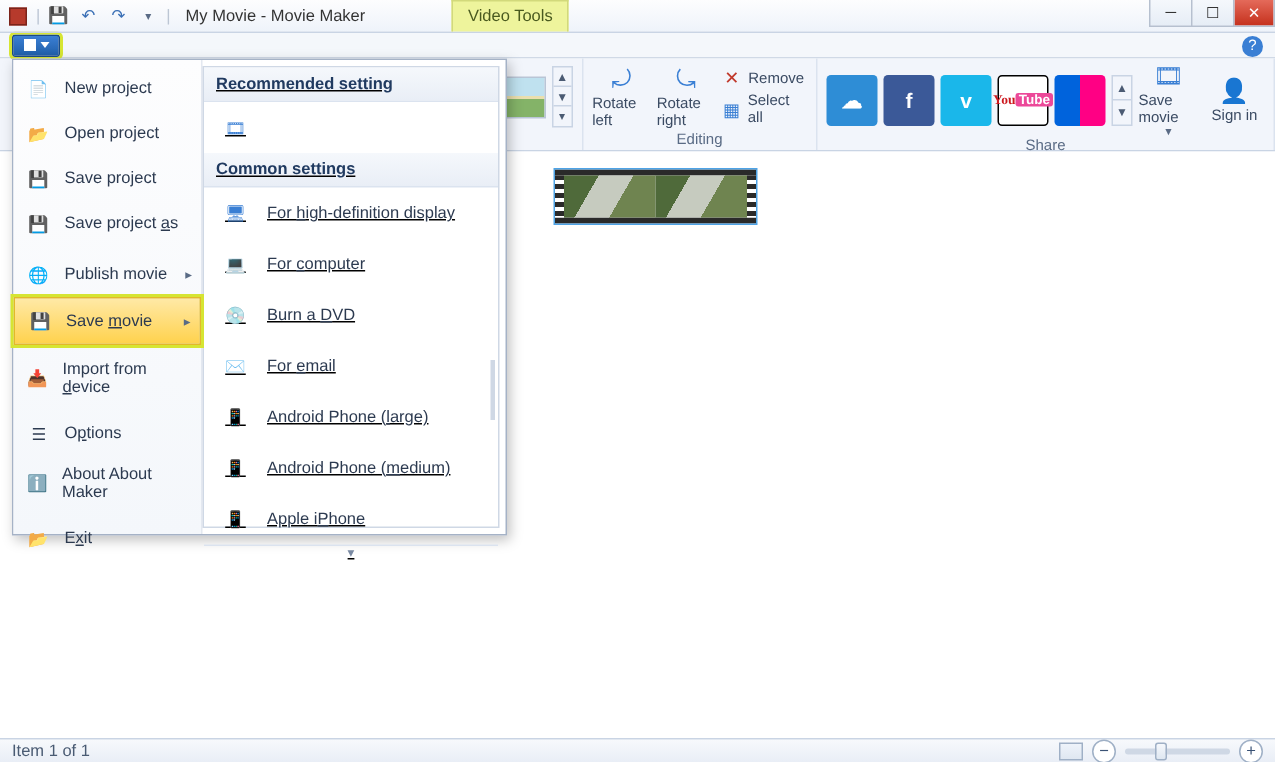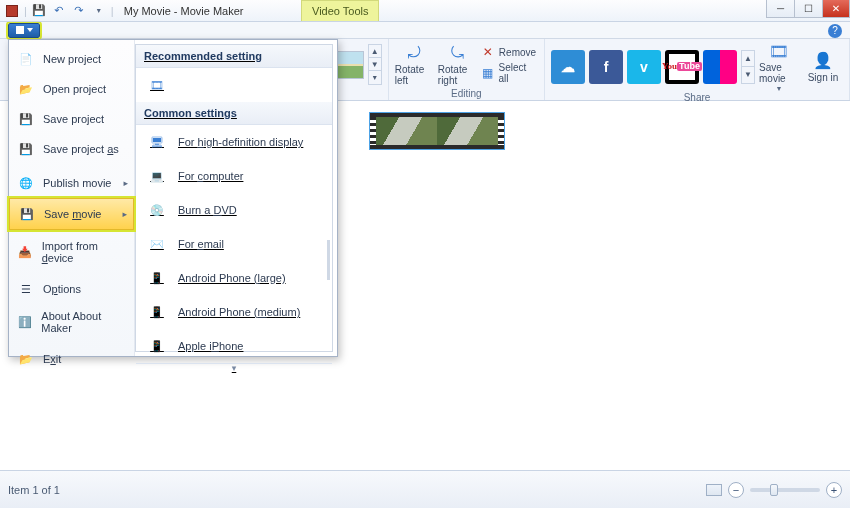--- a/index.html
+++ b/index.html
@@ -36,21 +36,21 @@
 .thumb { width:38px; height:28px; border:1px solid #b9c5d6; background:linear-gradient(#bfe1ef 0 45%, #eadfae 45% 55%, #84b368 55% 100%); }
 .thumb.sel { outline:2px solid #f0c23c; }
 .gallery-arrows { width:14px; display:flex; flex-direction:column; border:1px solid #c9d4e4; }
 .gallery-arrows div { height:13px; display:flex; align-items:center; justify-content:center; font-size:8px; color:#4b5b73; border-bottom:1px solid #c9d4e4; }
 .gallery-arrows div:last-child { border-bottom:none; }
 .vbtn { display:flex; flex-direction:column; align-items:center; font-size:10px; color:#3b4b63; gap:1px; width:40px; }
 .vbtn .ic { width:20px; height:20px; display:flex; align-items:center; justify-content:center; font-size:16px; color:#3a7fd4; }
 .vbtn.small { width:auto; flex-direction:row; gap:4px; align-items:center; }
 .vbtn.small .ic { width:14px; height:14px; font-size:12px; }
 .share-icon { width:34px; height:34px; border-radius:3px; display:flex; align-items:center; justify-content:center; color:#fff; font-weight:bold; font-size:14px; }
-.sd { background:#2e8dd6; } .fb { background:#3b5998; } .vm { background:#1ab7ea; } .yt { background:#fff; color:#cc181e; border:4px solid #000000; font-family:Georgia,serif; } .flk { background:linear-gradient(90deg,#0063dc 50%,#ff0084 50%); }
+.sd { background:#2e8dd6; } .fb { background:#3b5998; } .vm { background:#1ab7ea; } .yt { background:#fff; color:#cc181e; border:1px solid #000000; font-family:Georgia,serif; } .flk { background:linear-gradient(90deg,#0063dc 50%,#ff0084 50%); }
 .share-arrows { width:14px; height:34px; display:flex; flex-direction:column; border:1px solid #c9d4e4; }
 .share-arrows div { flex:1; display:flex; align-items:center; justify-content:center; font-size:8px; color:#4b5b73; }
 .share-arrows div:first-child { border-bottom:1px solid #c9d4e4; }
 
 
 .appmenu { position:absolute; left:8px; top:39px; width:330px; height:318px; background:#fff; border:1px solid #a5b2c6; box-shadow:2px 3px 8px rgba(0,0,0,.25); display:flex; z-index:10; }
 .appmenu-left { width:126px; padding:4px 0; border-right:1px solid #e3e8f0; background:linear-gradient(#fdfdfe,#f4f7fb); display:flex; flex-direction:column; }
 .am-item { display:flex; align-items:center; gap:8px; padding:6px 8px; font-size:11px; color:#2c3a50; position:relative; }
 .am-item.hl { background:linear-gradient(#ffe9a6,#ffd24d); border:1px solid #e3b82a; outline:2px solid #d6e533; outline-offset:0; }
 .am-item .caret { position:absolute; right:6px; font-size:9px; color:#5a6b85; }
@@ -63,21 +63,21 @@
 .amr-foot { height:8px; border-top:1px solid #dbe3ef; display:flex; align-items:center; justify-content:center; color:#7a8aa3; font-size:9px; }
 .amr-scrollhint { position:absolute; right:7px; top:200px; width:3px; height:40px; background:#cfd8e5; }
 
 
 .canvas { position:absolute; left:0; top:101px; right:0; bottom:28px; background:#fff; }
 .clip { position:absolute; left:370px; top:12px; width:134px; height:36px; background:#fff; border-top:4px solid #2a2a2a; border-bottom:4px solid #2a2a2a; outline:1px solid #4ea3e6; display:flex; }
 .clip .sprocket-l, .clip .sprocket-r { width:6px; background:repeating-linear-gradient(#2a2a2a 0 3px,#fff 3px 6px); }
 .clip .frame { flex:1; background:linear-gradient(120deg,#4f6a3a 0 30%,#c6cbbf 30% 60%, #6f8450 60% 100%); }
 
 
-.statusbar { position:absolute; left:0; right:0; bottom:0; height:38px; border-top:1px solid #c9d4e4; background:linear-gradient(#f7f9fc,#e9eef6); display:flex; align-items:center; padding:0 8px; font-size:11px; color:#4a5b73; }
+.statusbar { position:absolute; left:0; right:0; bottom:0; height:16px; border-top:1px solid #c9d4e4; background:linear-gradient(#f7f9fc,#e9eef6); display:flex; align-items:center; padding:0 8px; font-size:11px; color:#4a5b73; }
 .statusbar .spacer { flex:1; }
 .zoom { display:flex; align-items:center; gap:6px; }
 .zoom-btn { width:16px; height:16px; border:1px solid #9fb0c6; border-radius:50%; display:flex; align-items:center; justify-content:center; font-size:11px; color:#3a5275; background:#fff; }
 .slider { width:70px; height:4px; background:#cfd8e5; position:relative; border-radius:2px; }
 .slider .knob { position:absolute; left:20px; top:-4px; width:8px; height:12px; background:linear-gradient(#f5f8fc,#dfe7f1); border:1px solid #9fb0c6; border-radius:2px; }
 .view-ic { width:16px; height:12px; border:1px solid #9fb0c6; background:linear-gradient(#eef3fa,#dfe7f1); }
 
 u { text-decoration:underline; }
 </style>
 </head>

